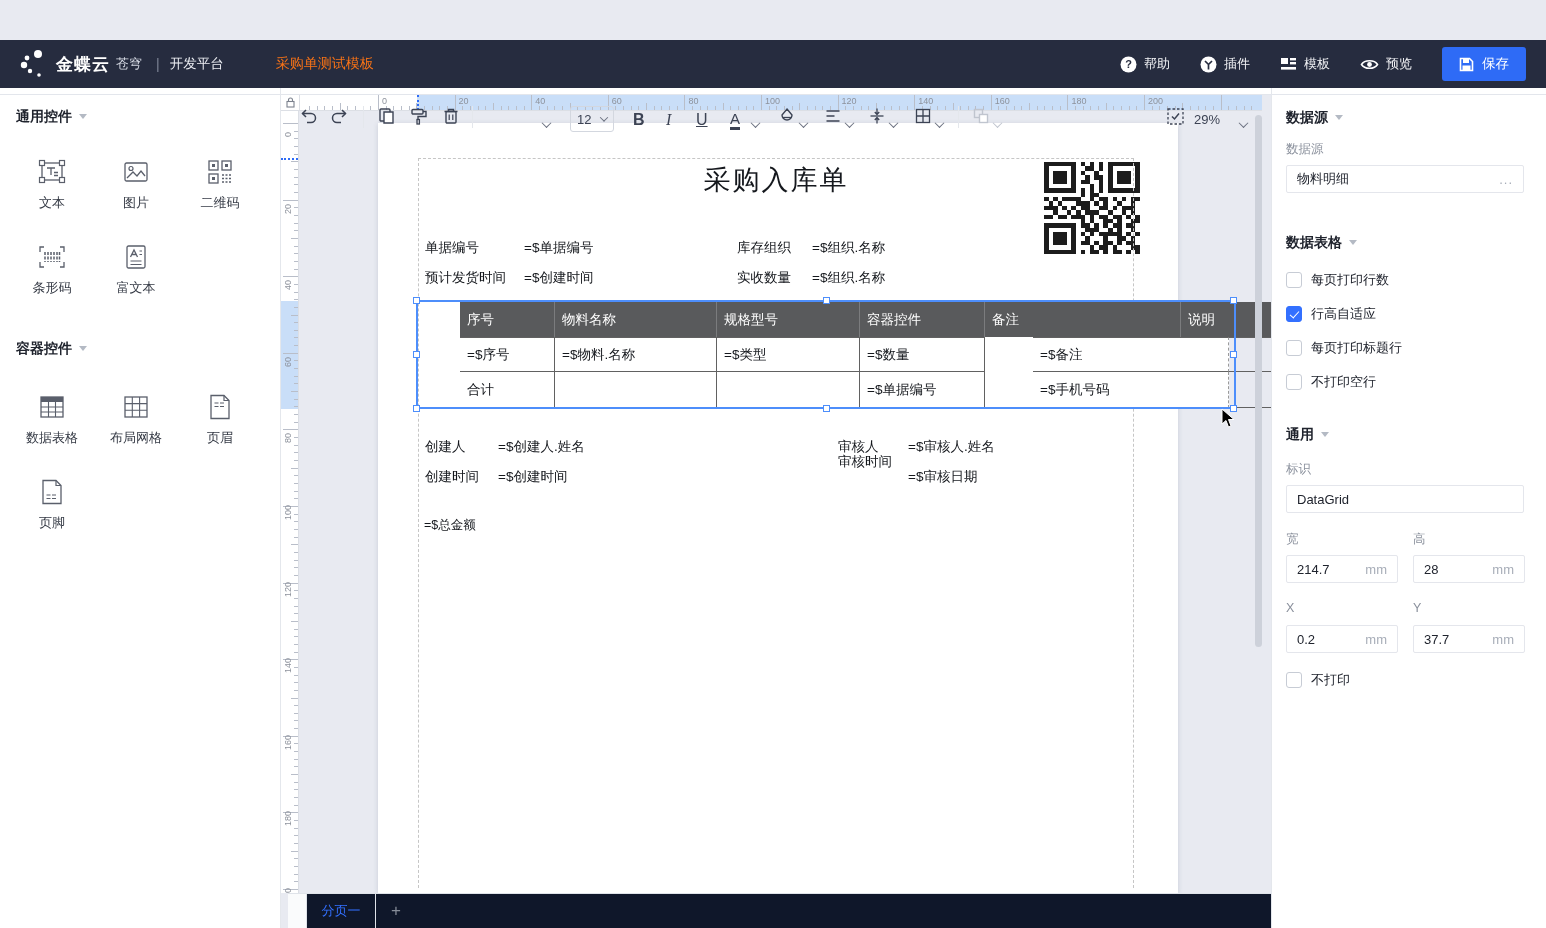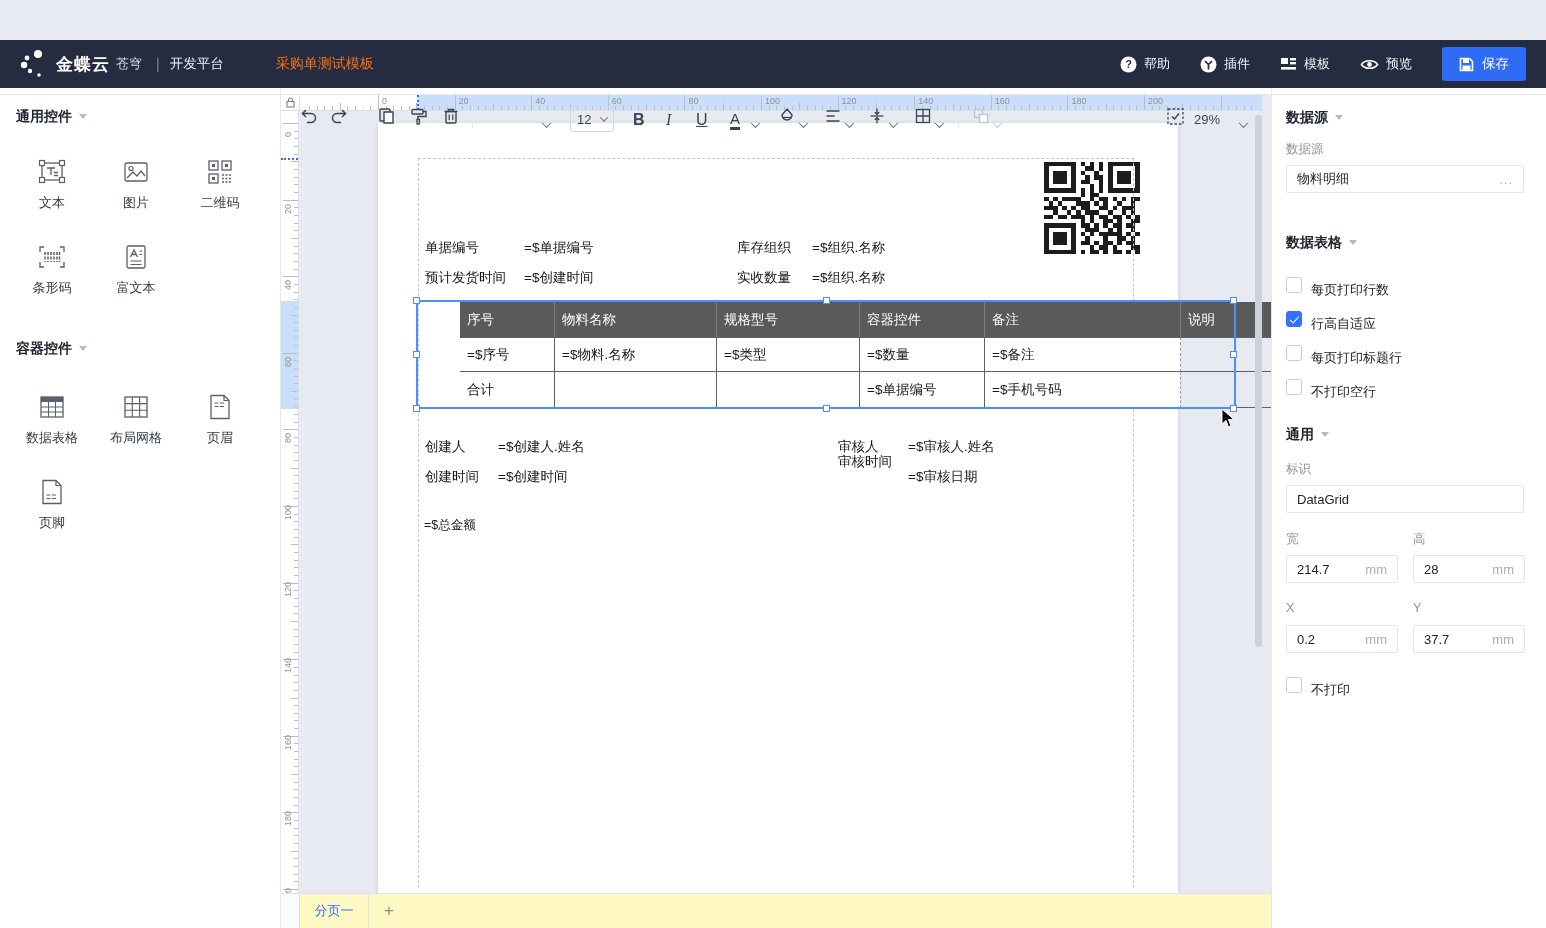--- a/index.html
+++ b/index.html
@@ -53,44 +53,44 @@
   .margin-line { position:absolute; z-index:2; }
   .doc-text { position:absolute; font-size:13.5px; color:#15181d; white-space:nowrap; z-index:3; }
   .doc-title-big { position:absolute; text-align:center; font-size:27px; color:#15181d; letter-spacing:2px; z-index:3; }
 
   .dg { position:absolute; left:137px; top:207px; z-index:4; }
   .dg-row { display:flex;padding-left:42px; }
   .dg-cell { font-size:13.5px; color:#15181d; display:flex; align-items:center; padding-left:7px; white-space:nowrap; overflow:hidden; }
   .dg-head .dg-cell { background:#595a5c; color:#fff; border-right:1px solid #7b7c7e; }
   .dg-head .dg-cell:last-child { border-right:none; }
   .dg-body .dg-cell { background:#fff; border-right:1px solid #616161; border-bottom:1px solid #616161; }
-  .dg-body .dg-cell.c4 { border-right:1px dashed #9a9a9a; }
+  .dg-body .dg-cell.c4 { border-right:1px dashed #9a9a9a;margin-left:48px; }
   .dg-body .dg-cell.c5 { background:transparent; border-right:none; }
   .dg-body.first .dg-cell { border-top:1px solid #616161; }
   .sel-outline { position:absolute; border:2px solid #4d8efb; z-index:5; pointer-events:none; }
   .handle { position:absolute; width:7px; height:7px; background:#fff; border:1.5px solid #4d8efb; z-index:6; }
 
   .scrollbar-v { position:absolute; left:974px; top:20px; width:7px; height:532px; background:#cdd1da; border-radius:4px; z-index:8; }
 
-  .pagetab-bar { position:absolute; left:281px; top:893px; width:990px; height:35px; background:#fef9c3; border-top:1px solid #dfe3e9; z-index:30; display:flex; align-items:stretch; }
+  .pagetab-bar { position:absolute; left:288px; top:893px; width:990px; height:35px; background:#0f172a; border-top:1px solid #dfe3e9; z-index:30; display:flex; align-items:stretch; }
   .pt-spacer { width:19px; border-right:1px solid #dfe3e9; background:#fafbfc; }
   .pt-tab { width:69px; display:flex; align-items:center; justify-content:center; font-size:13px; color:#3370ff; border-right:1px solid #dfe3e9; cursor:pointer; }
   .pt-add { width:40px; display:flex; align-items:center; justify-content:center; font-size:17px; color:#878d99; cursor:pointer; }
 
   
   .right-panel { position:absolute; left:1272px; top:95px; width:274px; height:833px; background:#fff; z-index:30; }
   .rp-label { position:absolute; left:14px; font-size:12.5px; color:#8a909c; }
   .rp-input { position:absolute; height:28px; border:1px solid #e4e6ec; border-radius:2px; background:#fff; display:flex; align-items:center; padding:0 10px; font-size:13px; color:#20242e; cursor:text; }
   .rp-input .unit { margin-left:auto; color:#a7adb8; }
   .rp-input .dots { margin-left:auto; color:#a7adb8; letter-spacing:1px; }
   .cb-row { position:absolute; left:14px; display:flex; align-items:center; gap:9px; cursor:pointer; }
   .cb { width:16px; height:16px; border:1px solid #c7ccd5; border-radius:3px; background:#fff; position:relative; flex:none; }
   .cb.on { background:#3370ff; border-color:#3370ff; }
   .cb.on::after { content:""; position:absolute; left:4.5px; top:1.5px; width:4px; height:8px; border-right:1.8px solid #fff; border-bottom:1.8px solid #fff; transform:rotate(42deg); }
-  .cb-label { font-size:13px; color:#20242e;margin-top:10px; }
+  .cb-label { font-size:13px; color:#20242e; }
 
   .cursor-arrow { position:absolute; z-index:60; pointer-events:none; }
   svg { display:block; }
 </style>
 </head>
 <body>
 
 <div class="app">
 
   <div class="topbar">
@@ -584,20 +584,21 @@
       <span class="vr-label" style="top: 792px;">200</span>
     </div>
 
   <div class="canvas">
     <div class="page"></div>
 
     <div class="margin-line" style="left:137px;top:63px;width:716px;border-top:1px dashed #c6c6c6"></div>
     <div class="margin-line" style="left:137px;top:63px;height:730px;border-left:1px dashed #c6c6c6"></div>
     <div class="margin-line" style="left:852px;top:63px;height:730px;border-left:1px dashed #c6c6c6"></div>
 
+    <div class="doc-title-big" style="left:137px;top:67px;width:716px">采购入库单</div>
     <svg id="qr" class="abs" style="left:763px;top:67px" width="96" height="92" viewBox="0 0 21 21" preserveAspectRatio="none" shape-rendering="crispEdges">
         <rect x="0" y="0" width="1" height="1" fill="#1c1c1c"></rect>
         <rect x="1" y="0" width="1" height="1" fill="#1c1c1c"></rect>
         <rect x="2" y="0" width="1" height="1" fill="#1c1c1c"></rect>
         <rect x="3" y="0" width="1" height="1" fill="#1c1c1c"></rect>
         <rect x="4" y="0" width="1" height="1" fill="#1c1c1c"></rect>
         <rect x="5" y="0" width="1" height="1" fill="#1c1c1c"></rect>
         <rect x="6" y="0" width="1" height="1" fill="#1c1c1c"></rect>
         <rect x="8" y="0" width="1" height="1" fill="#1c1c1c"></rect>
         <rect x="10" y="0" width="1" height="1" fill="#1c1c1c"></rect>

